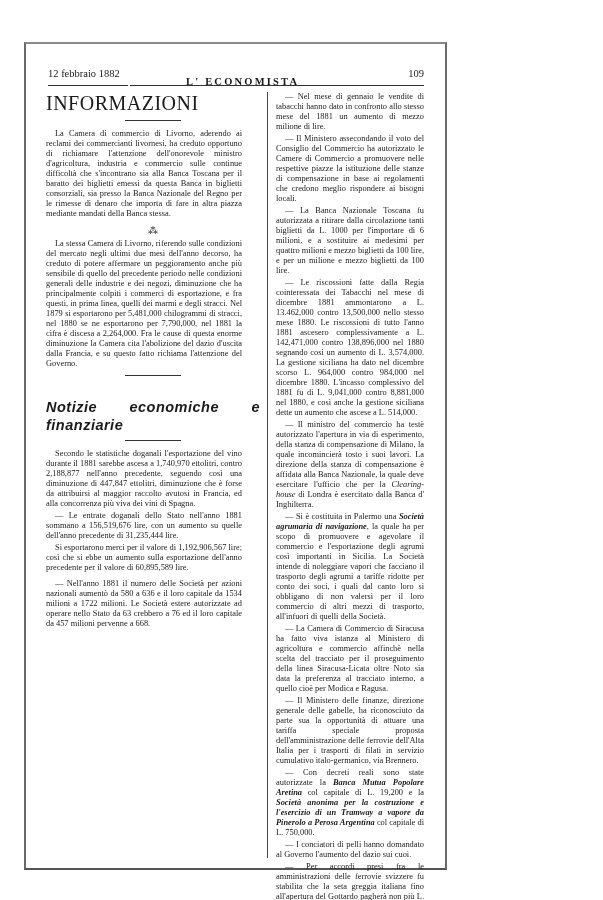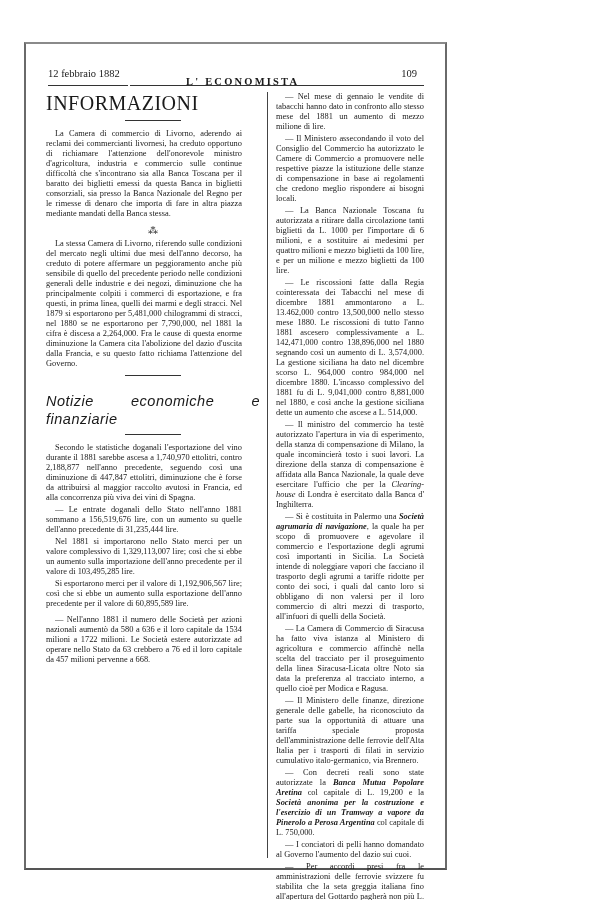--- a/index.html
+++ b/index.html
@@ -1,29 +1,29 @@
 <!DOCTYPE html>
 <html><head>
 <meta charset="utf-8">
 <style>
   html, body { margin: 0; padding: 0; background: #ffffff; }
   body { width: 603px; height: 900px; position: relative; overflow: hidden; font-family: "Liberation Serif", "DejaVu Serif", serif; color: #1a1a1a; }
   .page-frame { position: absolute; left: 24px; top: 42px; width: 423px; height: 828px; border-left: 2px solid #6a6a6a; border-right: 2px solid #6a6a6a; border-top: 2px solid #8a8a8a; border-bottom: 2px solid #555; box-sizing: border-box; }
   .running-head { position: absolute; left: 48px; top: 68px; width: 376px; height: 14px; font-size: 10.5px; }
   .running-head .date { position: absolute; left: 0; top: 0; }
   .running-head .title { position: absolute; left: 138px; top: 8px; letter-spacing: 2.2px; font-weight: bold; }
-  .running-head .pagenum { position: absolute; right: 7px; top: 0; }
+  .running-head .pagenum { position: absolute; right: 0; top: 0; }
   .head-rule-left { position: absolute; left: 48px; top: 85px; width: 80px; border-top: 1.5px solid #333; }
   .head-rule-right { position: absolute; left: 130px; top: 85px; width: 294px; border-top: 1.5px solid #333; }
   .col-divider { position: absolute; left: 267px; top: 92px; height: 766px; border-left: 1px solid #444; }
   .col { position: absolute; font-size: 8.4px; line-height: 10px; text-align: justify; }
   .col-left { left: 46px; top: 92px; width: 214px; }
   .col-right { left: 276px; top: 92px; width: 148px; }
   .section-title { font-size: 20px; letter-spacing: 0.5px; margin: 0 0 6px 0; font-family: "Liberation Serif", serif; font-weight: normal; line-height: 22px; }
-  .section-title.italic { font-style: italic; font-weight: normal; font-size: 14.5px; font-family: "Liberation Sans", sans-serif; line-height: 18px; margin-top: 16px; }
+  .section-title.italic { font-style: italic; font-weight: bold; font-size: 14.5px; font-family: "Liberation Sans", sans-serif; line-height: 18px; margin-top: 22px; }
   .short-rule { width: 56px; margin: 4px auto 8px auto; border-top: 1.5px solid #333; }
   .para { margin: 0 18px 2px 0; text-indent: 9px; }
   .para.spaced { margin-bottom: 6px; }
   .asterism { text-align: center; font-size: 10px; line-height: 12px; margin: 4px 0 2px 0; }
   .item { margin: 0 0 2px 0; text-indent: 9px; }
   .item em { font-style: italic; font-weight: bold; }
   .item i { font-style: italic; }
 </style>
 </head>
 <body>
@@ -43,21 +43,20 @@
   <h1 class="section-title">INFORMAZIONI</h1>
   <div class="short-rule"></div>
   <p class="para spaced">La Camera di commercio di Livorno, aderendo ai reclami dei commercianti livornesi, ha creduto opportuno di richiamare l'attenzione dell'onorevole ministro d'agricoltura, industria e commercio sulle continue difficoltà che s'incontrano sia alla Banca Toscana per il baratto dei biglietti emessi da questa Banca in biglietti consorziali, sia presso la Banca Nazionale del Regno per le rimesse di denaro che importa di fare in altra piazza mediante mandati della Banca stessa.</p>
   <div class="asterism">⁂</div>
   <p class="para spaced">La stessa Camera di Livorno, riferendo sulle condizioni del mercato negli ultimi due mesi dell'anno decorso, ha creduto di potere affermare un peggioramento anche più sensibile di quello del precedente periodo nelle condizioni generali delle industrie e dei negozi, diminuzione che ha principalmente colpiti i commerci di esportazione, e fra questi, in prima linea, quelli dei marmi e degli stracci. Nel 1879 si esportarono per 5,481,000 chilogrammi di stracci, nel 1880 se ne esportarono per 7,790,000, nel 1881 la cifra è discesa a 2,264,000. Fra le cause di questa enorme diminuzione la Camera cita l'abolizione del dazio d'uscita dalla Francia, e su questo fatto richiama l'attenzione del Governo.</p>
   <div class="short-rule"></div>
   <h2 class="section-title italic">Notizie economiche e finanziarie</h2>
   <div class="short-rule"></div>
   <p class="para">Secondo le statistiche doganali l'esportazione del vino durante il 1881 sarebbe ascesa a 1,740,970 ettolitri, contro 2,188,877 nell'anno precedente, seguendo così una diminuzione di 447,847 ettolitri, diminuzione che è forse da attribuirsi al maggior raccolto avutosi in Francia, ed alla concorrenza più viva dei vini di Spagna.</p>
   <p class="para">— Le entrate doganali dello Stato nell'anno 1881 sommano a 156,519,676 lire, con un aumento su quelle dell'anno precedente di 31,235,444 lire.</p>
-  <p class="para">Nel 1881 si importarono nello Stato merci per un valore complessivo di 1,329,113,007 lire; così che si ebbe un aumento sulla importazione dell'anno precedente per il valore di 103,495,285 lire.</p>
   <p class="para spaced">Si esportarono merci per il valore di 1,192,906,567 lire; così che si ebbe un aumento sulla esportazione dell'anno precedente per il valore di 60,895,589 lire.</p>
   <p class="para">— Nell'anno 1881 il numero delle Società per azioni nazionali aumentò da 580 a 636 e il loro capitale da 1534 milioni a 1722 milioni. Le Società estere autorizzate ad operare nello Stato da 63 crebbero a 76 ed il loro capitale da 457 milioni pervenne a 668.</p>
 </div>
 
 <div class="col col-right">
   <p class="item">— Nel mese di gennaio le vendite di tabacchi hanno dato in confronto allo stesso mese del 1881 un aumento di mezzo milione di lire.</p>
   <p class="item">— Il Ministero assecondando il voto del Consiglio del Commercio ha autorizzato le Camere di Commercio a promuovere nelle respettive piazze la istituzione delle stanze di compensazione in base ai regolamenti che credono meglio rispondere ai bisogni locali.</p>
   <p class="item">— La Banca Nazionale Toscana fu autorizzata a ritirare dalla circolazione tanti biglietti da L. 1000 per l'importare di 6 milioni, e a sostituire ai medesimi per quattro milioni e mezzo biglietti da 100 lire, e per un milione e mezzo biglietti da 100 lire.</p>
   <p class="item">— Le riscossioni fatte dalla Regia cointeressata dei Tabacchi nel mese di dicembre 1881 ammontarono a L. 13.462,000 contro 13,500,000 nello stesso mese 1880. Le riscossioni di tutto l'anno 1881 ascesero complessivamente a L. 142,471,000 contro 138,896,000 nel 1880 segnando così un aumento di L. 3,574,000. La gestione siciliana ha dato nel dicembre scorso L. 964,000 contro 984,000 nel dicembre 1880. L'incasso complessivo del 1881 fu di L. 9,041,000 contro 8,881,000 nel 1880, e così anche la gestione siciliana dette un aumento che ascese a L. 514,000.</p>
   <p class="item"><span>— Il ministro del commercio ha testè autorizzato l'apertura in via di esperimento, della stanza di compensazione di Milano, la quale incomincierà tosto i suoi lavori. La direzione della stanza di compensazione è affidata alla Banca Nazionale, la quale deve esercitare l'ufficio che per la </span><i>Clearing-house</i><span> di Londra è esercitato dalla Banca d' Inghilterra.</span></p>

